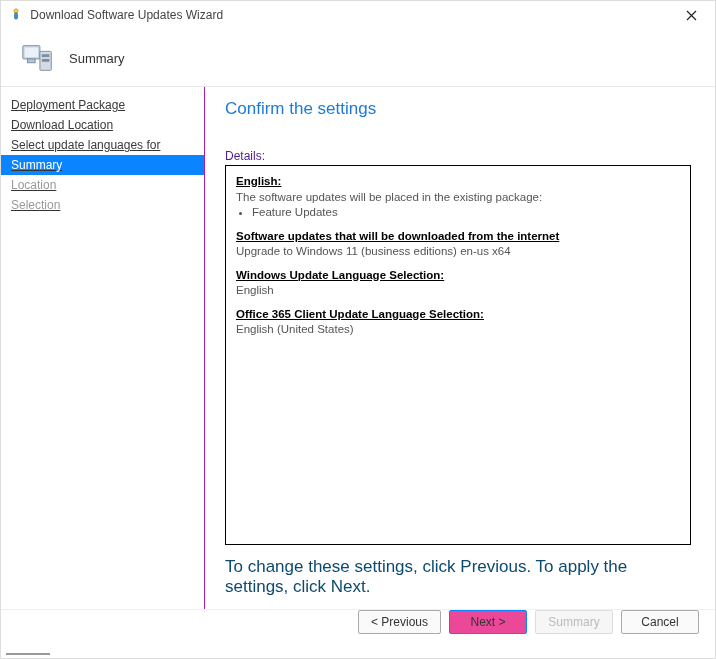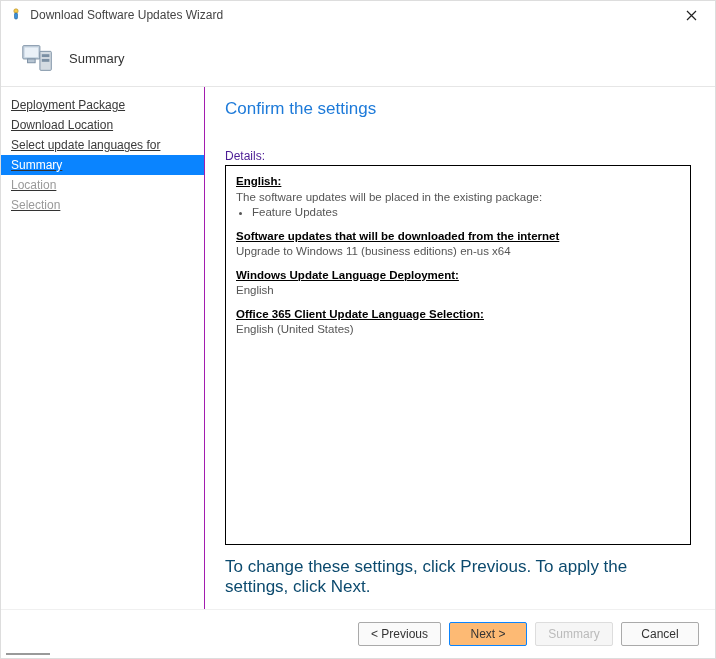--- a/index.html
+++ b/index.html
@@ -121,41 +121,40 @@
     color: #000;
   }
   .details-box .sec-body { color: #555; }
   .details-box ul { margin: 0 0 0 16px; padding: 0; }
   .hint { font-size: 17px; color: #0c4a6e; margin: 12px 0 2px 0; }
 
   
   .footer {
     height: 48px;
     display: flex;
-    align-items: center;
     justify-content: flex-end;
     padding: 0 16px;
     gap: 8px;
     border-top: 1px solid #f0f0f0;
   }
   .btn {
     min-width: 78px;
     height: 24px;
     padding: 0 12px;
     font-size: 12px;
     font-family: inherit;
     border: 1px solid #aaa;
     background: #fafafa;
     color: #333;
     border-radius: 2px;
     cursor: pointer;
   }
   .btn.default {
     border: 1.5px solid #0a84ff;
-    background: #fdba74;
+    background: #ec4899;
   }
   .btn:disabled {
     color: #bbb;
     border-color: #ddd;
     background: #f6f6f6;
     cursor: default;
   }
 
   
   .grip {
@@ -223,21 +222,21 @@
             <li>Feature Updates</li>
           </ul>
         </div>
 
         <div class="sec">
           <span class="sec-title">Software updates that will be downloaded from the internet</span><br>
           <span class="sec-body">Upgrade to Windows 11 (business editions) en-us x64</span>
         </div>
 
         <div class="sec">
-          <span class="sec-title">Windows Update Language Deployment:</span><br>
+          <span class="sec-title">Windows Update Language Selection:</span><br>
           <span class="sec-body">English</span>
         </div>
 
         <div class="sec">
           <span class="sec-title">Office 365 Client Update Language Selection:</span><br>
           <span class="sec-body">English (United States)</span>
         </div>
 
       </div>
 

